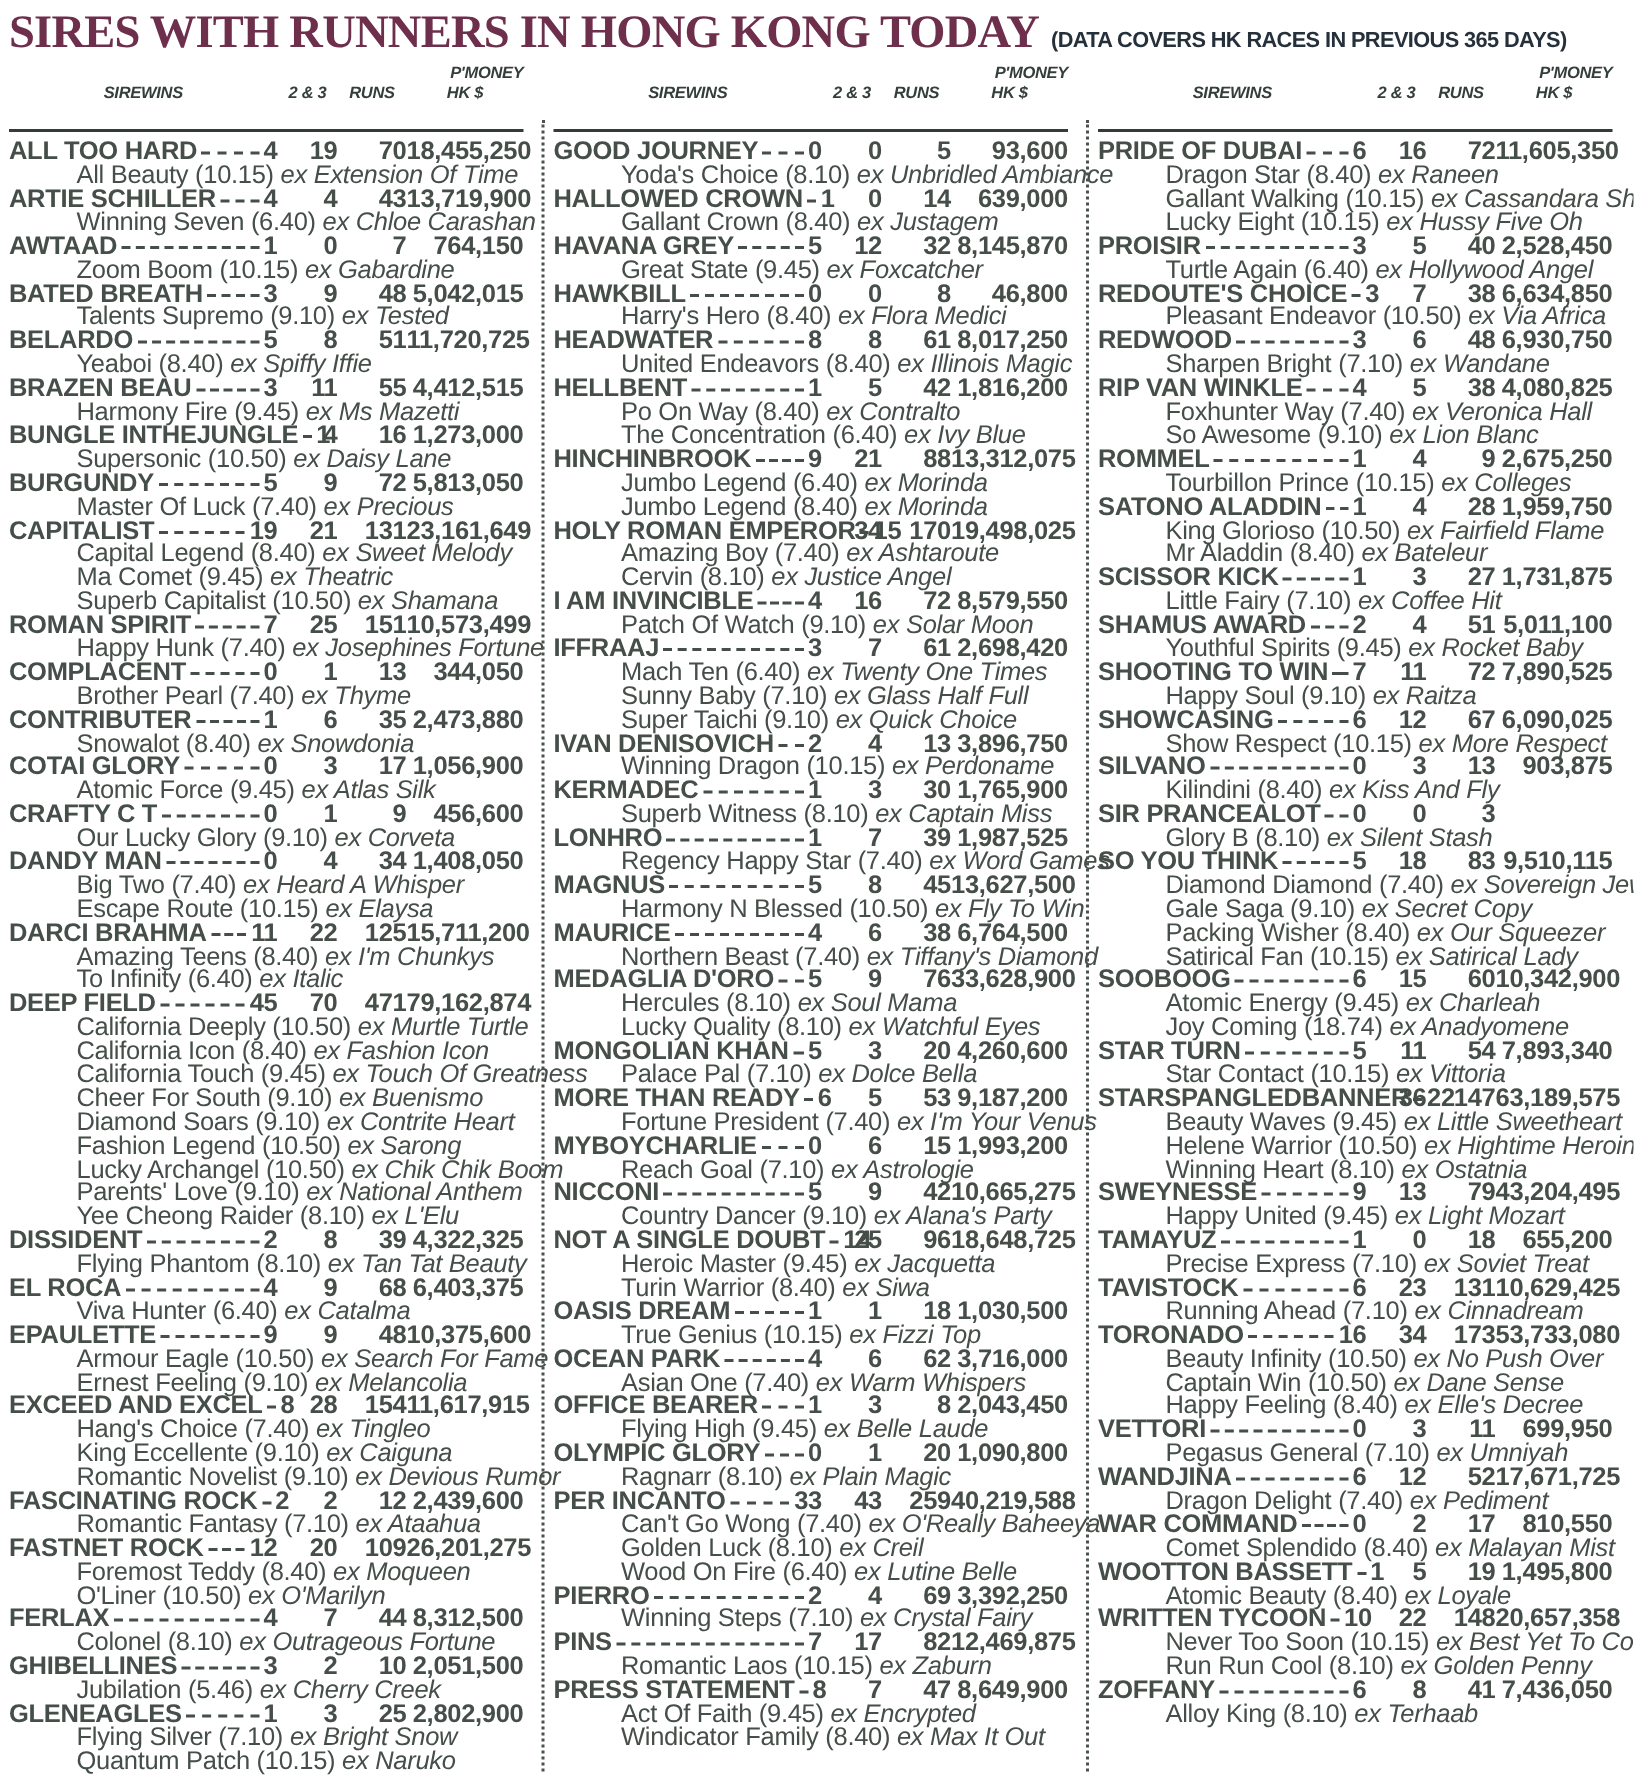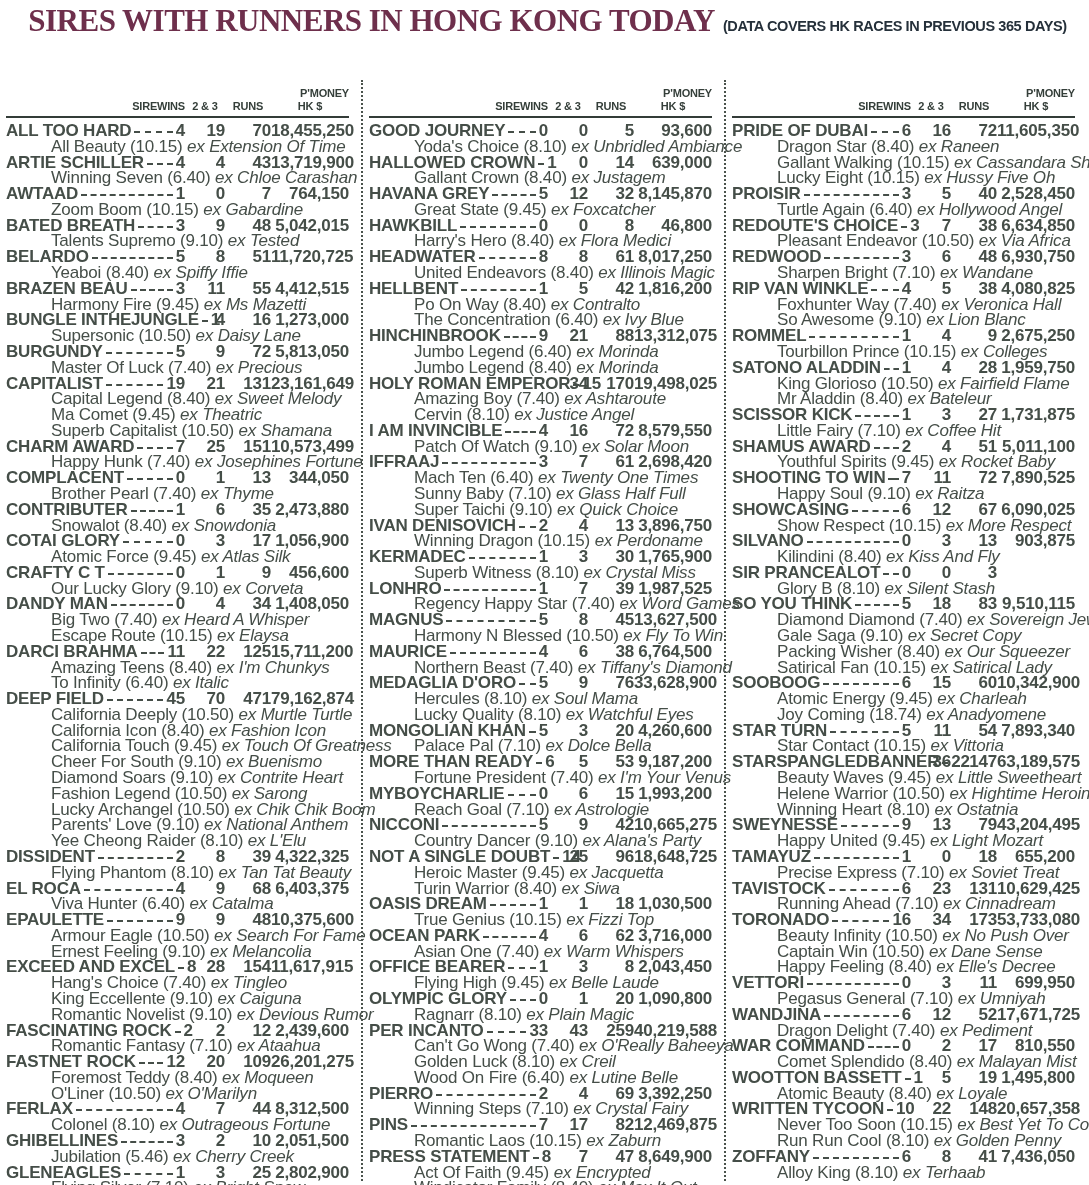--- a/index.html
+++ b/index.html
@@ -1,37 +1,37 @@
 <!DOCTYPE html>
 <html><head>
 <meta charset="utf-8">
 <style>
   html,body { margin:0; padding:0; }
   body {
     width:1089px; height:1185px; background:#ffffff; overflow:hidden; position:relative;
     font-family:"Liberation Sans", sans-serif; color:#454e48;
   }
-  .masthead { padding:3px 0 0 6px; white-space:nowrap;text-align:center; }
+  .masthead { padding:3px 0 0 6px; white-space:nowrap; }
   .title {
     font-family:"Liberation Serif", serif; font-weight:bold; font-size:31px;
     color:#6e2f4c; letter-spacing:-0.5px;
   }
   .subtitle {
     font-family:"Liberation Sans", sans-serif; font-weight:bold; font-size:14.5px;
     color:#25303a; letter-spacing:-0.4px; margin-left:8px;
   }
   .cols { display:flex; margin-top:4px; }
   .col { width:363px; box-sizing:border-box; padding:0 14px 0 6px; flex:0 0 363px; }
   .col-header {
-    font-weight:bold; font-size:11px; color:#353f3a;
-    border-bottom:2.5px solid #333c38; padding-bottom:3px; letter-spacing:-0.2px;margin-top:44px;
+    font-style:italic; font-weight:bold; font-size:11px; color:#353f3a;
+    border-bottom:2.5px solid #333c38; padding-bottom:17px; letter-spacing:-0.2px;
   }
   .hdr-row1 { text-align:right; line-height:13px; }
   .hdr-grid { display:grid; grid-template-columns:1fr 40px 46px 78px; line-height:13px; }
-  .hdr-sirewins { display:flex; justify-content:flex-end; }
+  .hdr-sirewins { display:flex; justify-content:center; }
   .right { text-align:center; }
   .entries { margin-top:5px; font-size:17px; line-height:15.78px; letter-spacing:-0.2px; }
   .sire-row { display:grid; grid-template-columns:1fr 40px 46px 78px; font-weight:bold; white-space:nowrap; }
   .nlw { display:flex; align-items:baseline; min-width:0; }
   .leader { flex:1; border-bottom:2px dashed currentColor; margin:0 3px 0 3px; transform:translateY(-3px); min-width:6px; }
   .num, .money { text-align:right; }
   .runner-row { padding-left:45px; white-space:nowrap; }
   .exdam { font-style:italic; }
   .exdam::before { content:"ex "; }
   .vdiv { position:absolute; top:80px; bottom:4px; width:0; border-left:2px dotted #4a524c; }
@@ -154,21 +154,21 @@
           </div>
           <span class="num">21</span>
           <span class="num">131</span>
           <span class="money">23,161,649</span>
         </div>
         <div class="runner-row"><span>Capital Legend (8.40)</span> <span class="exdam">Sweet Melody</span></div>
         <div class="runner-row"><span>Ma Comet (9.45)</span> <span class="exdam">Theatric</span></div>
         <div class="runner-row"><span>Superb Capitalist (10.50)</span> <span class="exdam">Shamana</span></div>
         <div class="sire-row">
           <div class="nlw">
-            <span>CHARM AWARD</span>
+            <span>ROMAN SPIRIT</span>
             <span class="leader"></span>
             <span>7</span>
           </div>
           <span class="num">25</span>
           <span class="num">151</span>
           <span class="money">10,573,499</span>
         </div>
         <div class="runner-row"><span>Happy Hunk (7.40)</span> <span class="exdam">Josephines Fortune</span></div>
         <div class="sire-row">
           <div class="nlw">
@@ -506,21 +506,21 @@
         <div class="sire-row">
           <div class="nlw">
             <span>KERMADEC</span>
             <span class="leader"></span>
             <span>1</span>
           </div>
           <span class="num">3</span>
           <span class="num">30</span>
           <span class="money">1,765,900</span>
         </div>
-        <div class="runner-row"><span>Superb Witness (8.10)</span> <span class="exdam">Crystal Miss</span></div>
+        <div class="runner-row"><span>Superb Witness (8.10)</span> <span class="exdam">Captain Miss</span></div>
         <div class="sire-row">
           <div class="nlw">
             <span>LONHRO</span>
             <span class="leader"></span>
             <span>1</span>
           </div>
           <span class="num">7</span>
           <span class="num">39</span>
           <span class="money">1,987,525</span>
         </div>

